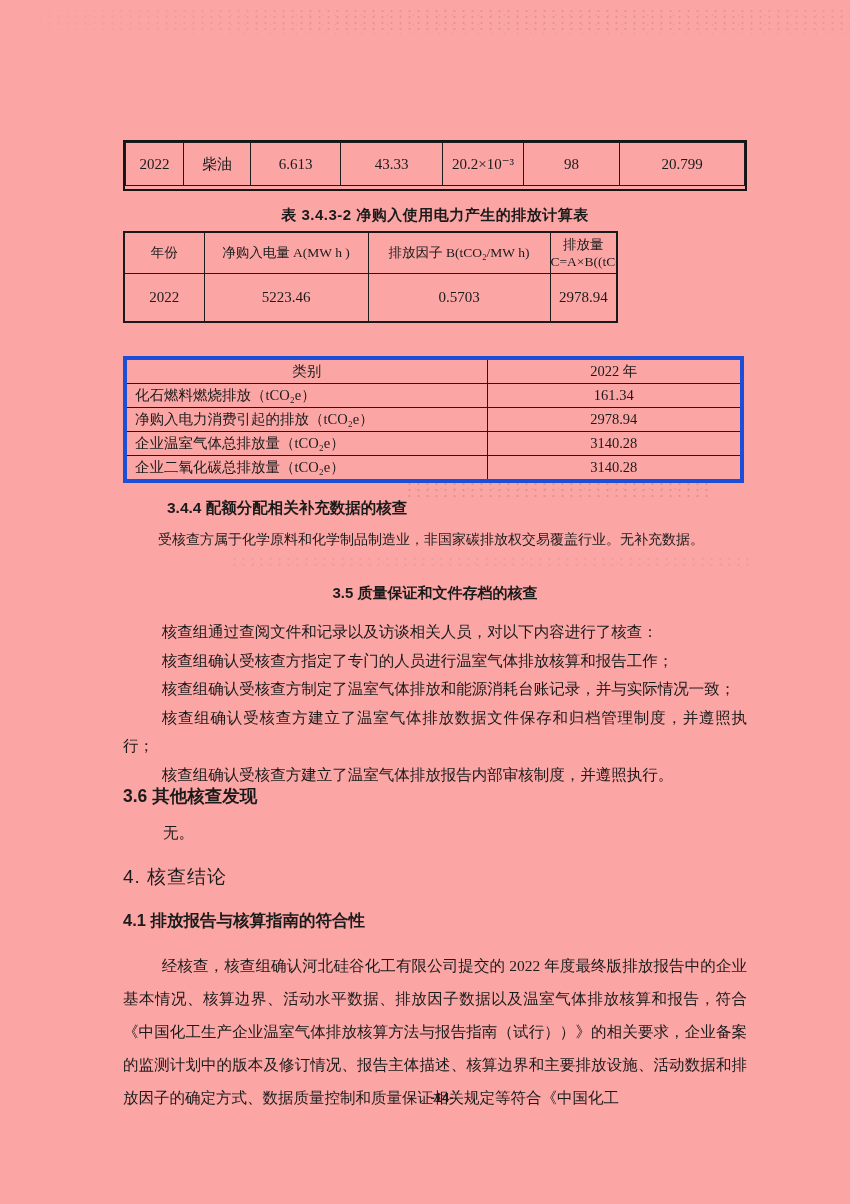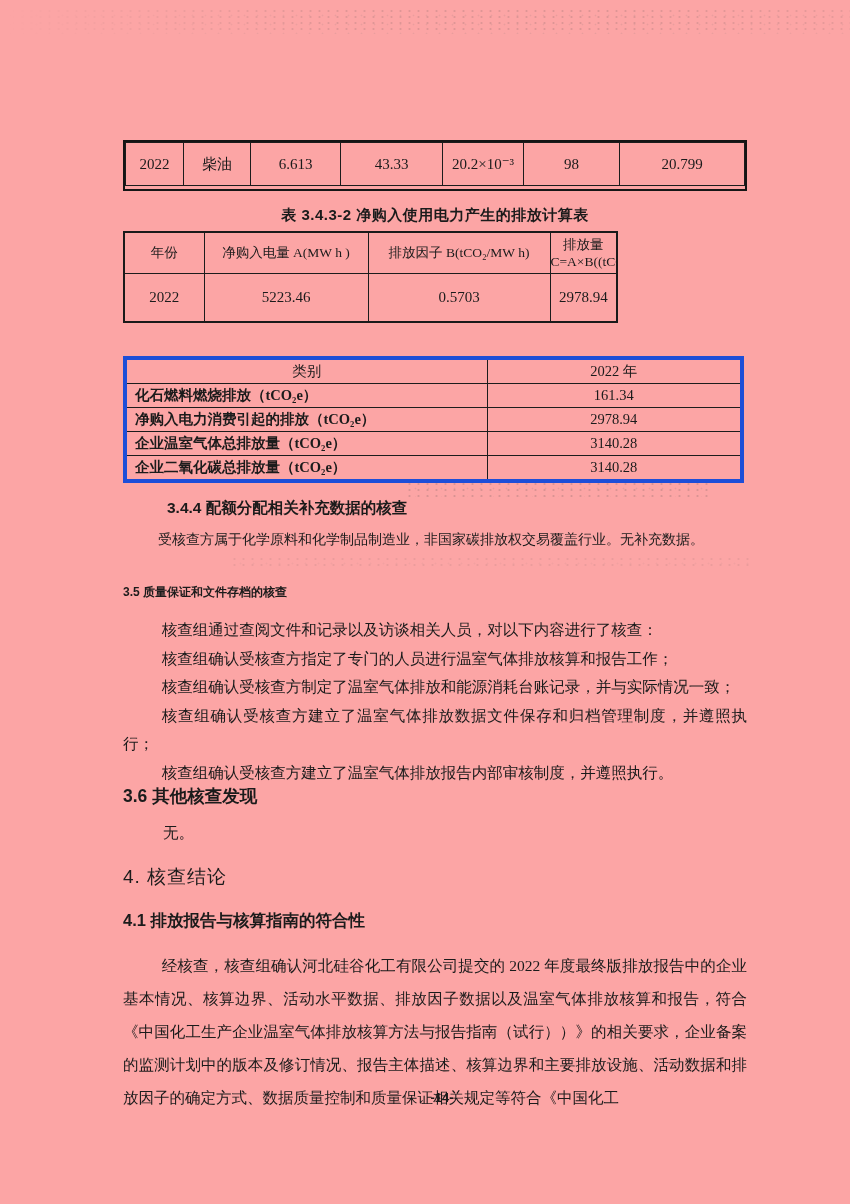--- a/index.html
+++ b/index.html
@@ -42,32 +42,32 @@
   .caption{top:0; text-align:center; font-family:"Liberation Sans","DejaVu Sans",sans-serif; font-weight:bold; font-size:15px; letter-spacing:.5px;}
   .cap2{top:206px;}
   .cap3{top:332px;}
 
   .t2{top:231px; width:495px; font-size:15px; border:2px solid #1a1a1a;}
   .t2 .hdr td{height:40px; font-size:13.5px;}
   .t2 .dat td{height:47px;}
 
   .t3{top:356px; width:621px; font-size:14.5px; border:4px solid #1d4ed8;}
   .t3 td{height:23px; border-width:1px;}
-  .t3 td.cat{text-align:left; padding-left:8px;font-weight:bold;}
+  .t3 td.cat{text-align:left; padding-left:8px;}
   .t3 tr.hdr td{border-bottom-width:1.5px;}
 
   
   .hei{font-family:"Liberation Sans","DejaVu Sans",sans-serif;}
   h1,h2,h3,p{margin:0;}
   .s344{top:498px;}
   .s344 h3{font-size:15.5px; font-weight:bold; padding-left:44px;}
   .s344 p{margin-top:7px; font-size:14px; line-height:28px; text-indent:2.5em; text-align:justify;}
 
   .s35{top:584px;}
-  .s35 h2{font-size:12px; font-weight:bold;}
+  .s35 h2{font-size:15px; font-weight:bold;text-align:center;}
   .s35 .paras{margin-top:15px;}
   .s35 p{font-size:15.5px; line-height:28.6px; text-indent:2.5em; text-align:justify;}
 
   .s36{top:784px;}
   .s36 h2{font-size:17.5px; font-weight:bold;}
   .s36 p{margin-top:15px; font-size:15.5px; padding-left:40px;}
 
   .s4{top:864px;}
   .s4 h1{font-size:19px; font-weight:500; letter-spacing:1px;}
 

